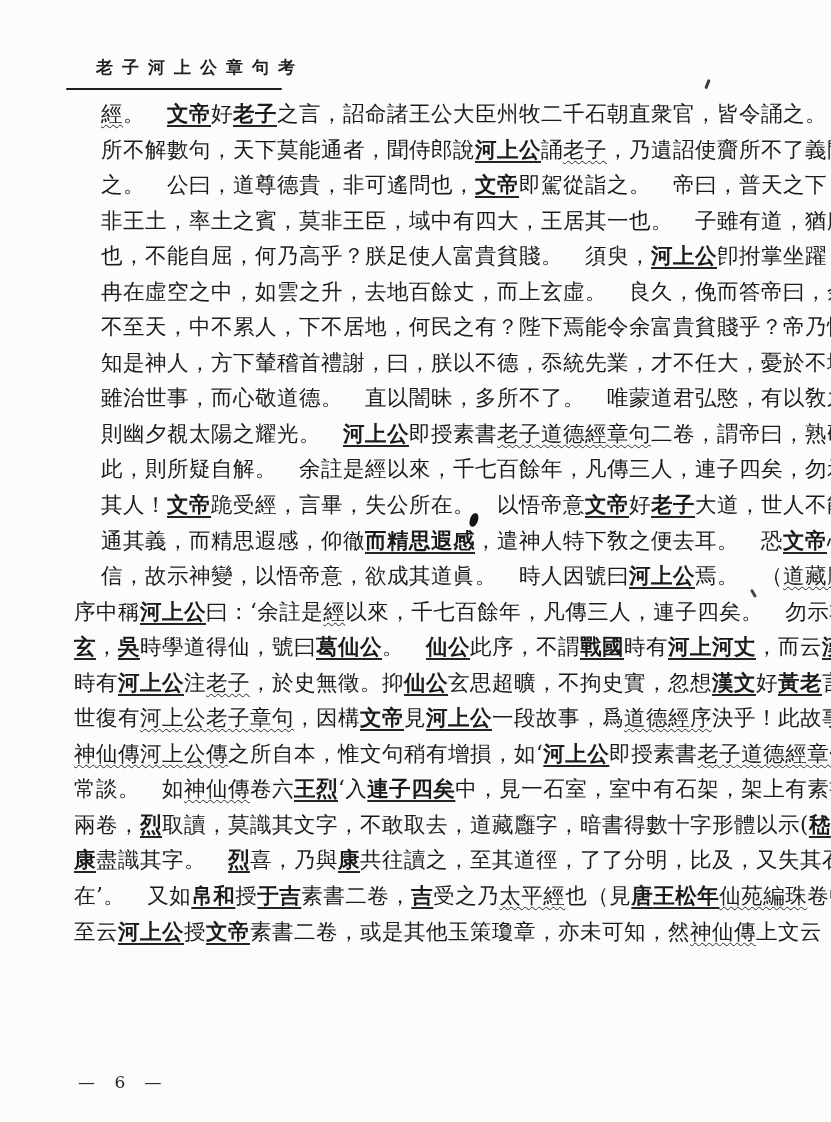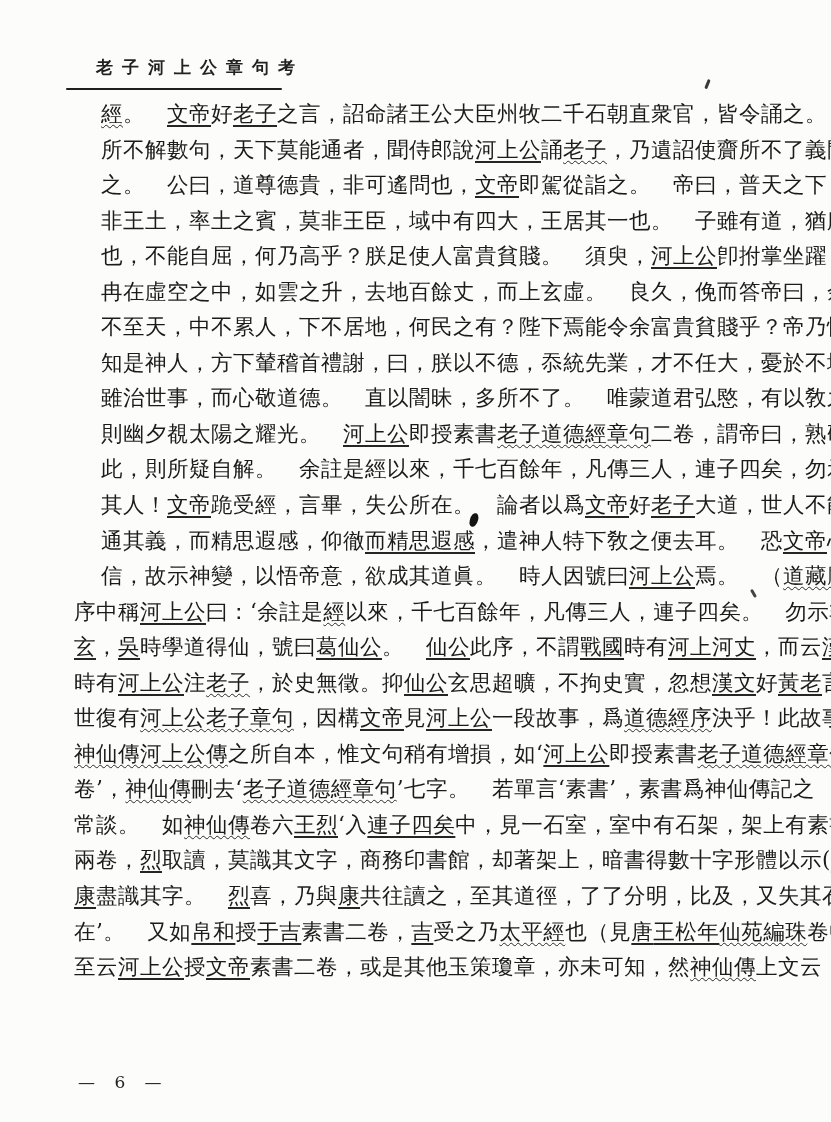--- a/index.html
+++ b/index.html
@@ -33,20 +33,21 @@
     white-space:nowrap;
     letter-spacing:0.5px;
   }
   .line.indent{padding-left:27px;}
   .line.no-just{text-align-last:left;}
   .u-solid{
     text-decoration:underline;
     text-decoration-thickness:1.6px;
     text-underline-offset:4px;
     text-decoration-color:#252525;
+    font-weight:bold;
   }
   .u-wavy{
     text-decoration:underline;
     text-decoration-style:wavy;
     text-decoration-thickness:1px;
     text-underline-offset:3px;
     text-decoration-color:#2a2a2a;
   }
   
   .footer{
@@ -84,31 +85,30 @@
       <div class="line indent"><span>所不解數句，天下莫能通者，聞侍郎說</span><span class="u-solid">河上公</span><span>誦</span><span class="u-wavy">老子</span><span>，乃遺詔使齎所不了義問</span></div>
       <div class="line indent"><span>之。　公曰，道尊德貴，非可遙問也，</span><span class="u-solid">文帝</span><span>即駕從詣之。　帝曰，普天之下，莫</span></div>
       <div class="line indent"><span>非王土，率土之賓，莫非王臣，域中有四大，王居其一也。　子雖有道，猶朕民</span></div>
       <div class="line indent"><span>也，不能自屈，何乃高乎？朕足使人富貴貧賤。　須臾，</span><span class="u-solid">河上公</span><span>卽拊掌坐躍，冉</span></div>
       <div class="line indent"><span>冉在虛空之中，如雲之升，去地百餘丈，而上玄虛。　良久，俛而答帝曰，余上</span></div>
       <div class="line indent"><span>不至天，中不累人，下不居地，何民之有？陛下焉能令余富貴貧賤乎？帝乃悟，</span></div>
       <div class="line indent"><span>知是神人，方下輦稽首禮謝，曰，朕以不德，忝統先業，才不任大，憂於不堪，</span></div>
       <div class="line indent"><span>雖治世事，而心敬道德。　直以闇昧，多所不了。　唯蒙道君弘愍，有以敎之，</span></div>
       <div class="line indent"><span>則幽夕覩太陽之耀光。　</span><span class="u-solid">河上公</span><span>即授素書</span><span class="u-wavy">老子道德經章句</span><span>二卷，謂帝曰，熟研</span></div>
       <div class="line indent"><span>此，則所疑自解。　余註是經以來，千七百餘年，凡傳三人，連子四矣，勿示非</span></div>
-      <div class="line indent"><span>其人！</span><span class="u-solid">文帝</span><span>跪受經，言畢，失公所在。　論者以爲</span><span class="u-solid">文帝</span><span>好</span><span class="u-solid">老子</span><span>大道，世人不能盡</span></div>
+      <div class="line indent"><span>其人！</span><span class="u-solid">文帝</span><span>跪受經，言畢，失公所在。　以悟帝意</span><span class="u-solid">文帝</span><span>好</span><span class="u-solid">老子</span><span>大道，世人不能盡</span></div>
       <div class="line indent"><span>通其義，而精思遐感，仰徹</span><span class="u-solid">而精思遐感</span><span>，遣神人特下敎之便去耳。　恐</span><span class="u-solid">文帝</span><span>心未純</span></div>
       <div class="line indent"><span>信，故示神變，以悟帝意，欲成其道眞。　時人因號曰</span><span class="u-solid">河上公</span><span>焉。　（</span><span class="u-wavy">道藏廱字</span></div>
       <div class="line"><span>序中稱</span><span class="u-solid">河上公</span><span>曰：‘余註是</span><span class="u-wavy">經</span><span>以來，千七百餘年，凡傳三人，連子四矣。　勿示非其</span></div>
       <div class="line"><span class="u-solid">玄</span><span>，</span><span class="u-solid">吳</span><span>時學道得仙，號曰</span><span class="u-solid">葛仙公</span><span>。　</span><span class="u-solid">仙公</span><span>此序，不謂</span><span class="u-solid">戰國</span><span>時有</span><span class="u-solid">河上河丈</span><span>，而云</span><span class="u-solid">漢文帝</span></div>
       <div class="line"><span>時有</span><span class="u-solid">河上公</span><span>注</span><span class="u-wavy">老子</span><span>，於史無徵。抑</span><span class="u-solid">仙公</span><span>玄思超曠，不拘史實，忽想</span><span class="u-solid">漢文</span><span>好</span><span class="u-solid">黃老</span><span>言，而</span></div>
       <div class="line"><span>世復有</span><span class="u-wavy">河上公老子章句</span><span>，因構</span><span class="u-solid">文帝</span><span>見</span><span class="u-solid">河上公</span><span>一段故事，爲</span><span class="u-wavy">道德經序</span><span>決乎！此故事蓋卽</span></div>
       <div class="line"><span class="u-wavy">神仙傳河上公傳</span><span>之所自本，惟文句稍有增損，如‘</span><span class="u-solid">河上公</span><span>即授素書</span><span class="u-wavy">老子道德經章句</span></div>
-      <div class="line"><span>卷’，</span><span class="u-wavy">神仙傳</span><span>刪去‘</span><span class="u-wavy">老子道德經章句</span><span>’七字。　若單言‘素書’，素書爲神仙傳記之</span></div>
       <div class="line"><span>常談。　如</span><span class="u-wavy">神仙傳</span><span>卷六</span><span class="u-solid">王烈</span><span>‘入</span><span class="u-solid">連子四矣</span><span>中，見一石室，室中有石架，架上有素書</span></div>
-      <div class="line"><span>兩卷，</span><span class="u-solid">烈</span><span>取讀，莫識其文字，商務印書館，却著架上，暗書得數十字形體以示(</span><span class="u-solid">嵇</span><span>)</span></div>
+      <div class="line"><span>兩卷，</span><span class="u-solid">烈</span><span>取讀，莫識其文字，不敢取去，道藏廱字，暗書得數十字形體以示(</span><span class="u-solid">嵇</span><span>)</span></div>
       <div class="line"><span class="u-solid">康</span><span>盡識其字。　</span><span class="u-solid">烈</span><span>喜，乃與</span><span class="u-solid">康</span><span>共往讀之，至其道徑，了了分明，比及，又失其石室所</span></div>
       <div class="line"><span>在’。　又如</span><span class="u-solid">帛和</span><span>授</span><span class="u-solid">于吉</span><span>素書二卷，</span><span class="u-solid">吉</span><span>受之乃</span><span class="u-wavy">太平經</span><span>也（見</span><span class="u-solid">唐</span><span class="u-solid">王松年</span><span class="u-wavy">仙苑編珠</span><span>卷中）</span></div>
       <div class="line"><span>至云</span><span class="u-solid">河上公</span><span>授</span><span class="u-solid">文帝</span><span>素書二卷，或是其他玉策瓊章，亦未可知，然</span><span class="u-wavy">神仙傳</span><span>上文云，聞</span></div>
     </div>
 
   <div class="ink-blot"></div>
   <div class="stray-mark"></div>
 
   <div class="footer">—  6  —</div>
 </div>

